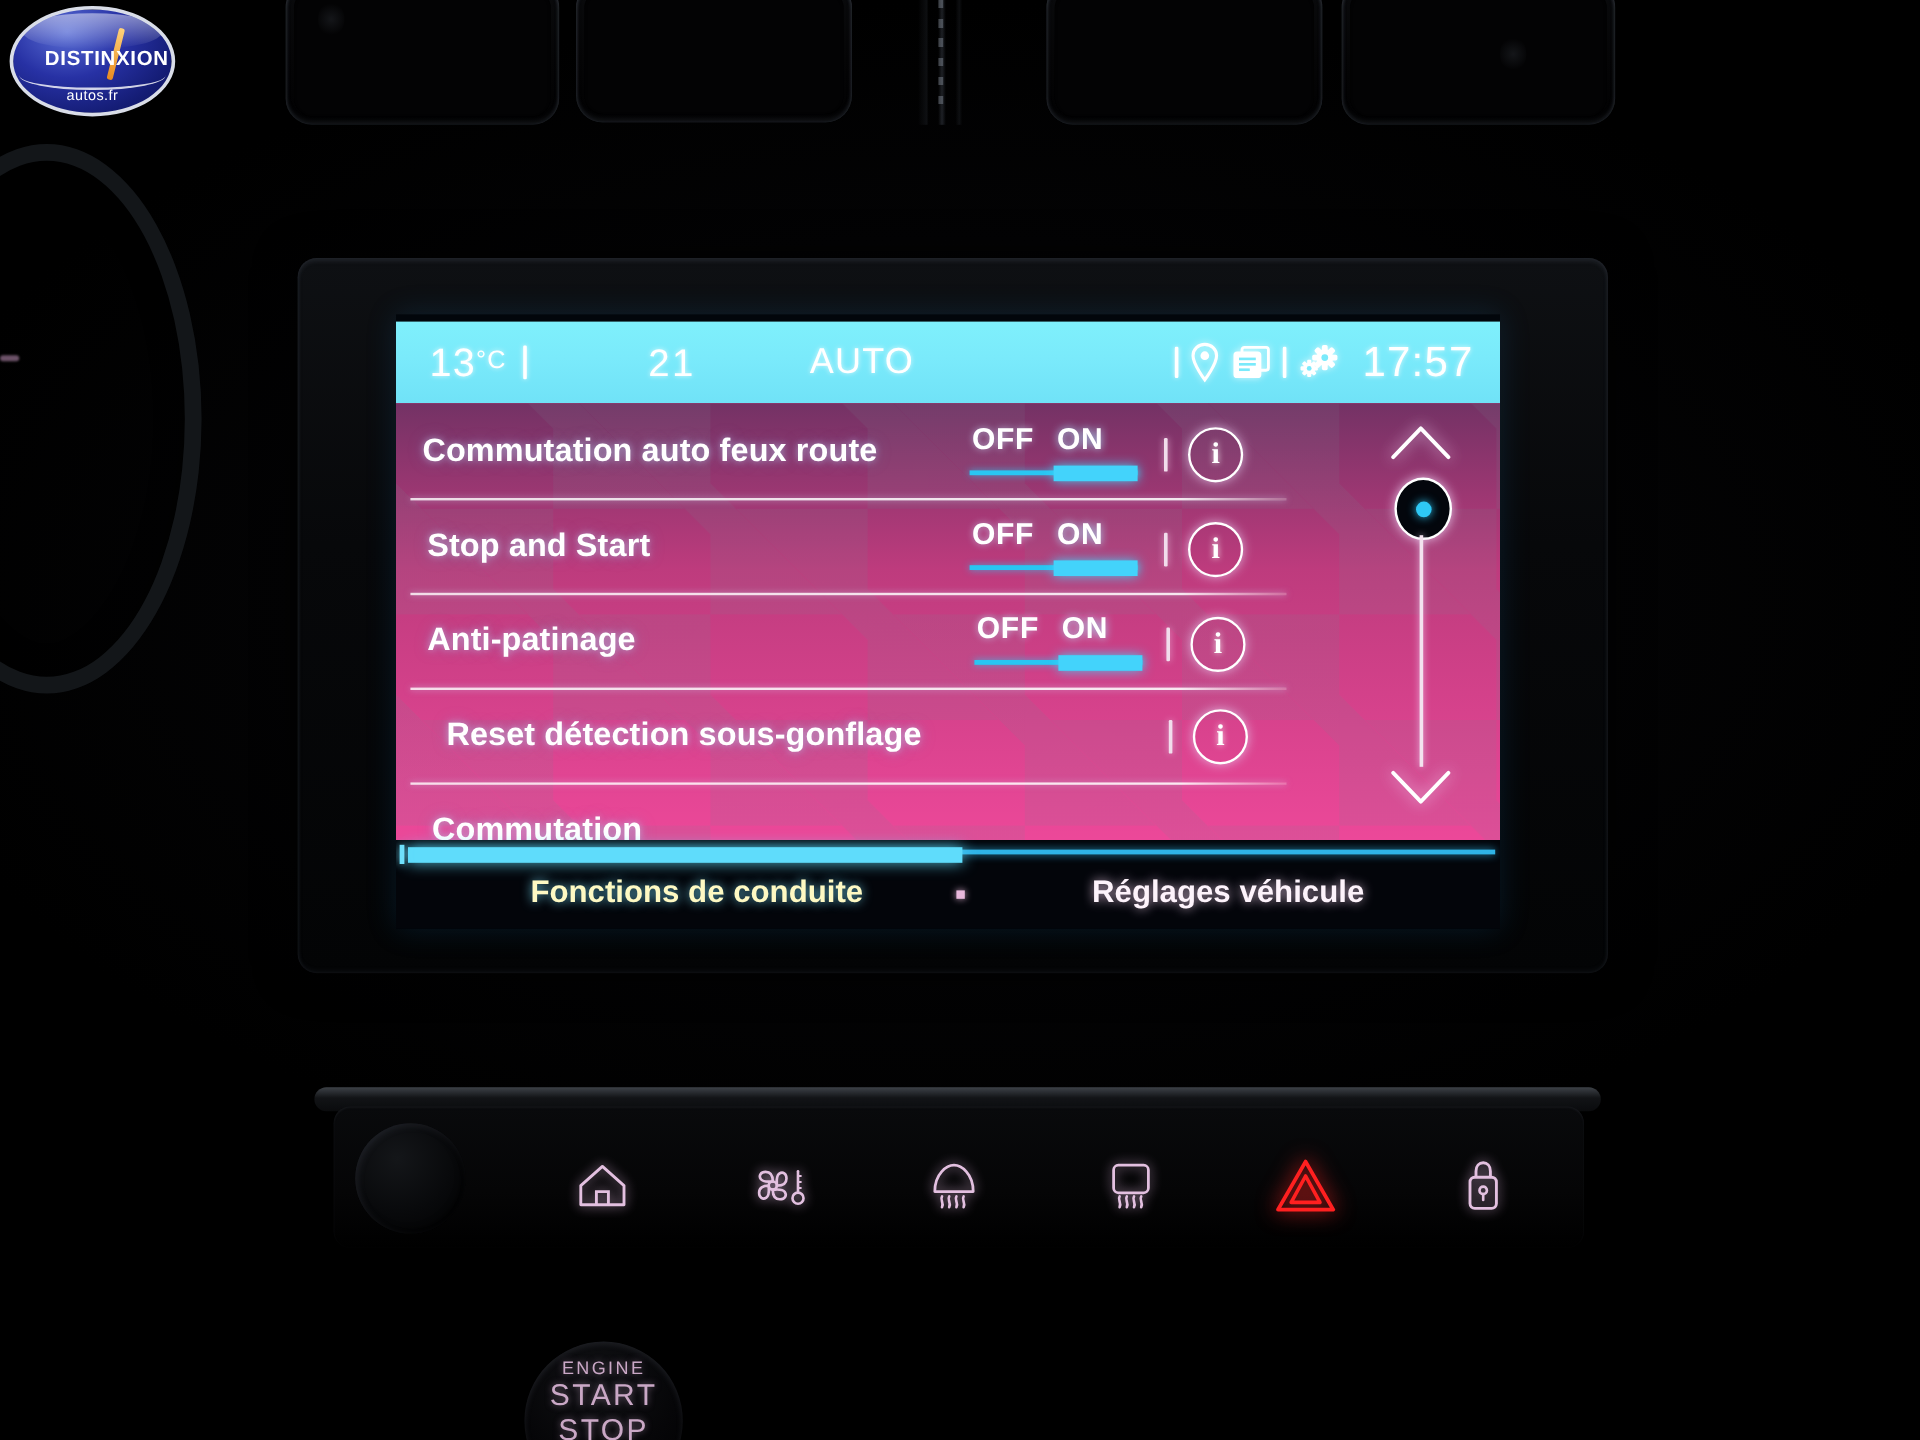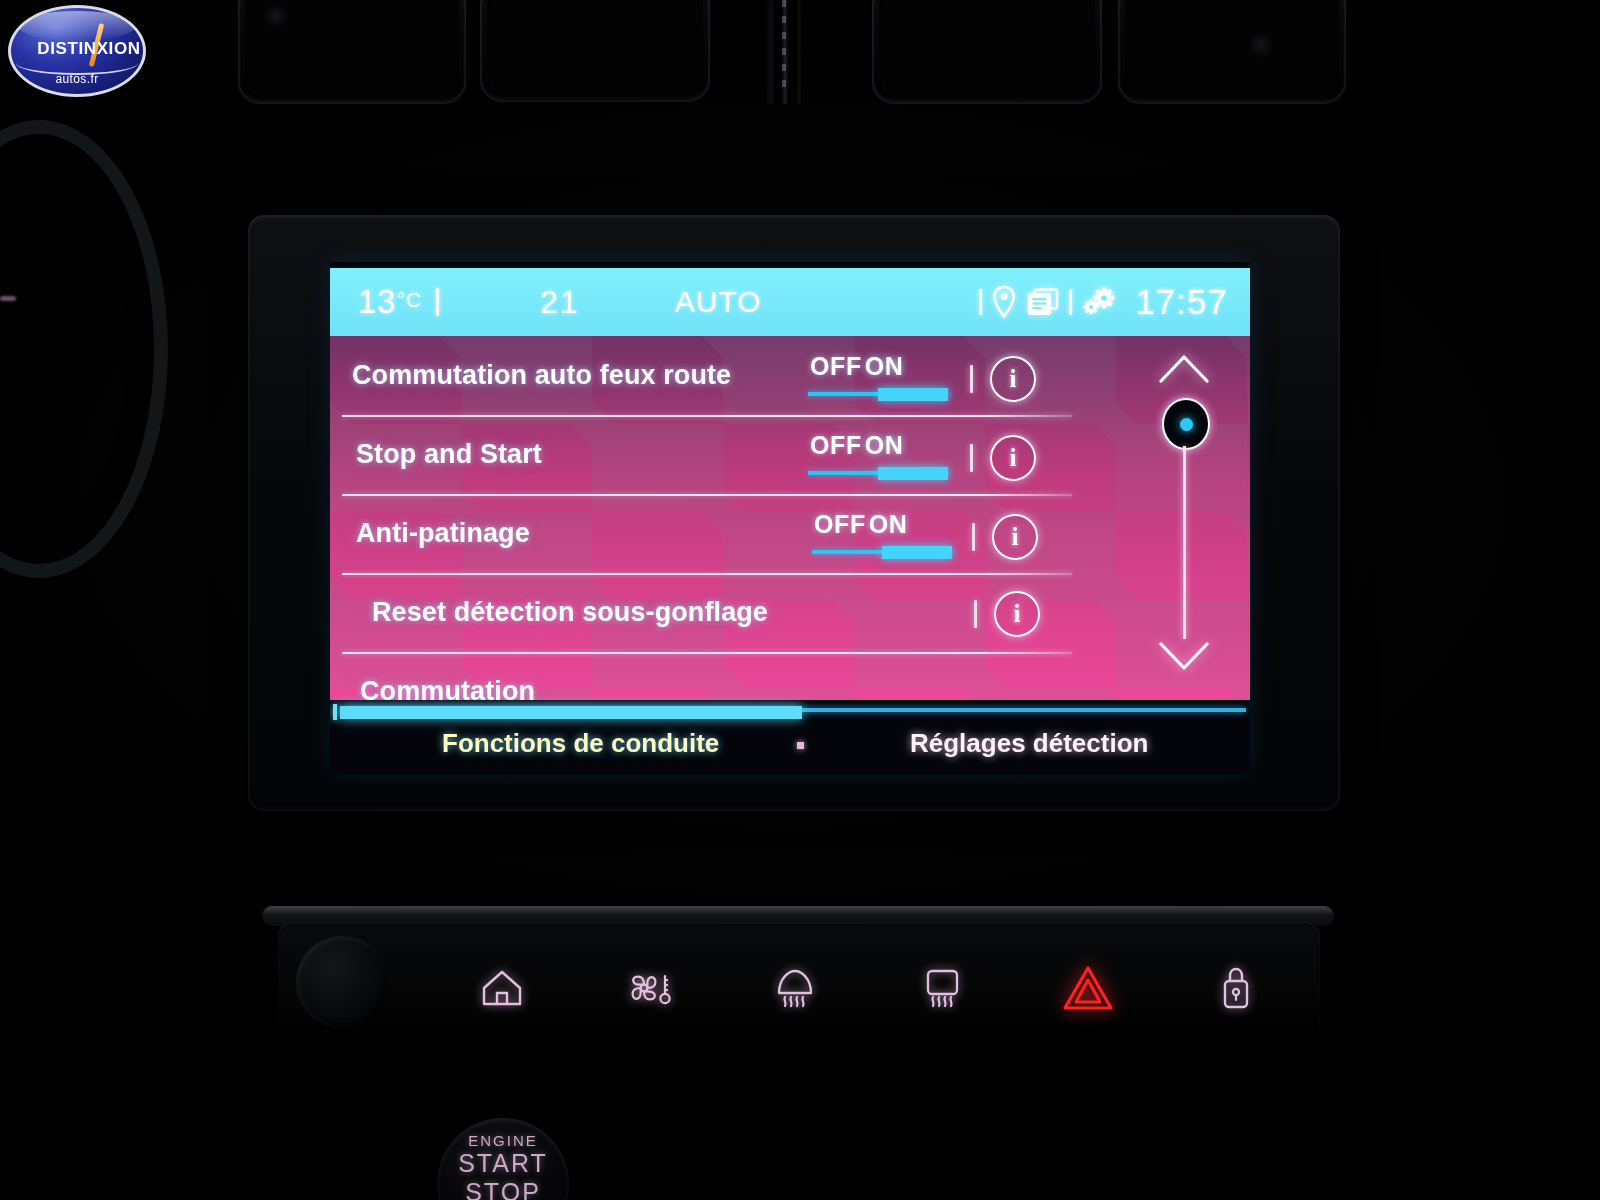--- a/index.html
+++ b/index.html
@@ -233,21 +233,21 @@
   .toggle {
     position: absolute;
     width: 140px;
     display: flex;
     flex-direction: column;
     align-items: flex-start;
   }
   .toggle-words {
     display: flex;
     align-items: flex-start;
-    gap: 3px;
+    gap: 19px;
     margin-left: 2px;
   }
   .tw {
     font-size: 25px;
     font-weight: 700;
     letter-spacing: 0.6px;
     color: #ffffff;
     text-shadow: 0 0 6px rgba(200,215,245,0.7);
   }
   .tw.on { color: #ffffff; text-shadow: 0 0 7px rgba(170,230,255,0.95); }
@@ -738,21 +738,21 @@
       </div>
     </div>
 
     <div class="tabbar">
       <div class="tab-rail-thin"></div>
       <div class="tab-rail-active"></div>
       <div class="tab-caret"></div>
       <div class="tab-labels">
         <span class="tab-label active">Fonctions de conduite</span>
         <span class="tab-dot"></span>
-        <span class="tab-label inactive">Réglages détection</span>
+        <span class="tab-label inactive">Réglages véhicule</span>
       </div>
     </div>
 
   </div>
 
   <div class="trim-strip"></div>
   <div class="button-panel"></div>
   <div class="volume-knob"></div>
 
   <div class="pbtn" style="left:462px;">

